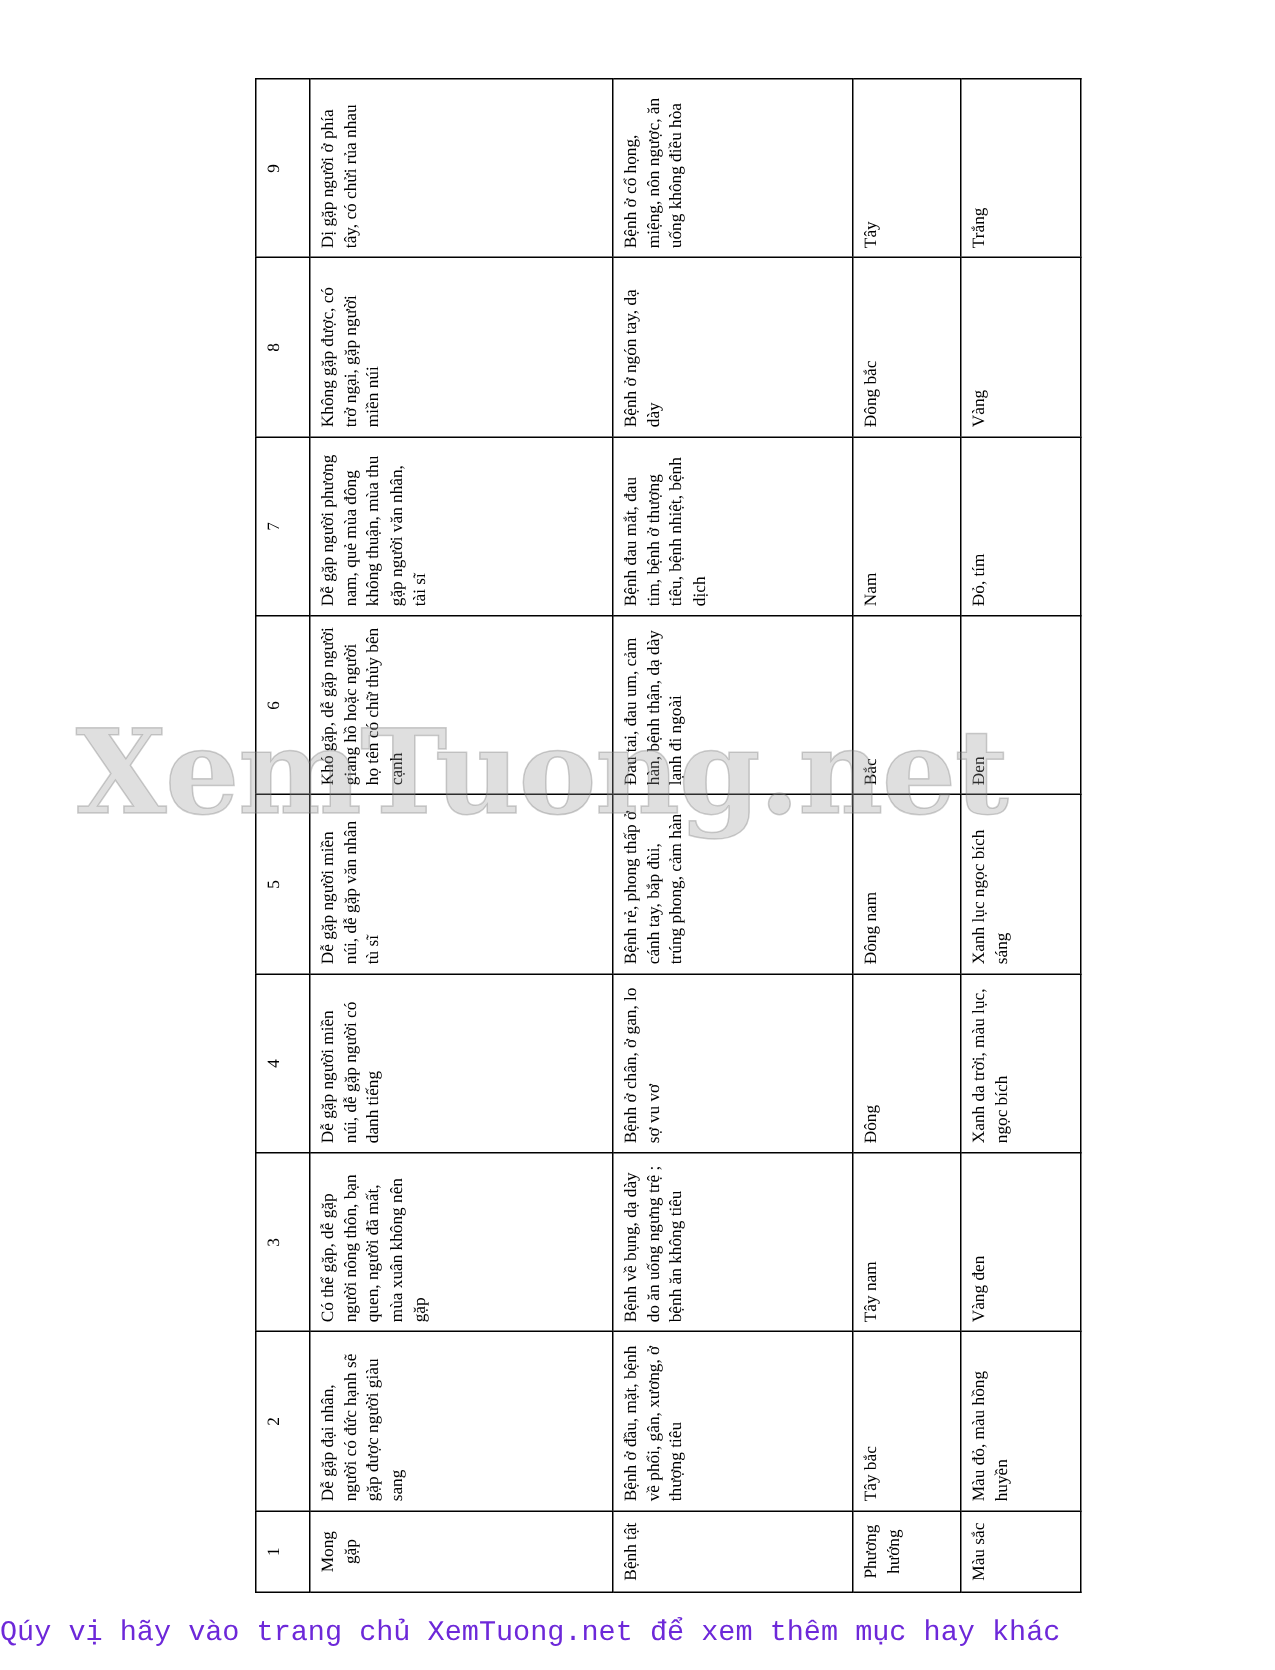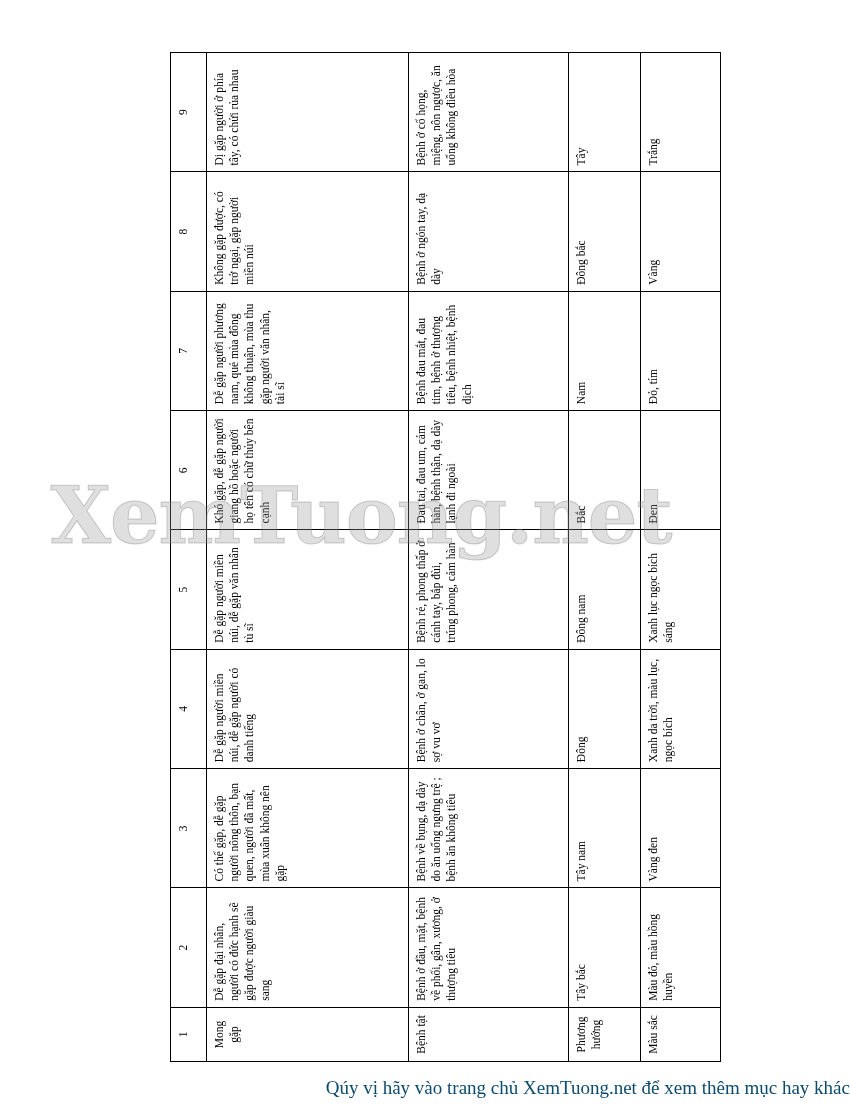--- a/index.html
+++ b/index.html
@@ -91,24 +91,24 @@
     pointer-events: none;
     white-space: nowrap;
   }
 
   
   #caption {
     position: absolute;
     left: 0;
     bottom: 14px;
     width: 850px;
-    text-align: right;
-    font-family: Liberation Serif, serif;
+    text-align: left;
+    font-family: Liberation Mono, monospace;
     font-size: 19px;
-    color: #0c4a6e;
+    color: #6d28d9;
   }
 </style>
 </head>
 <body>
 
 <div id="page">
 
   <div id="rot-wrap">
     <table class="grid">
       <colgroup>

